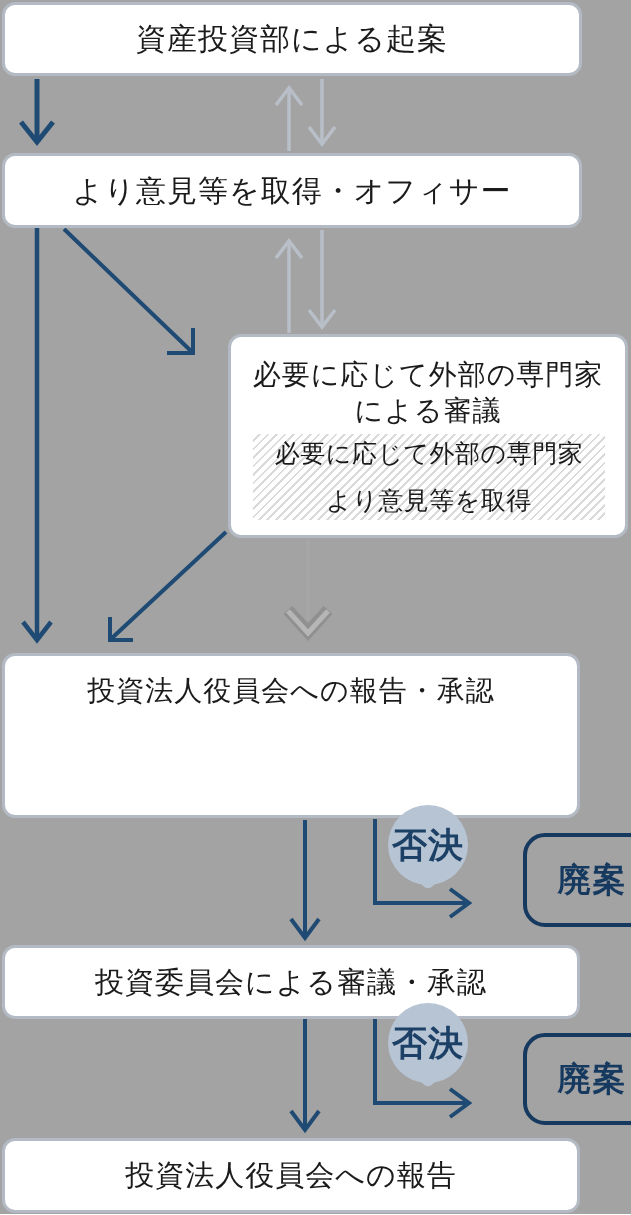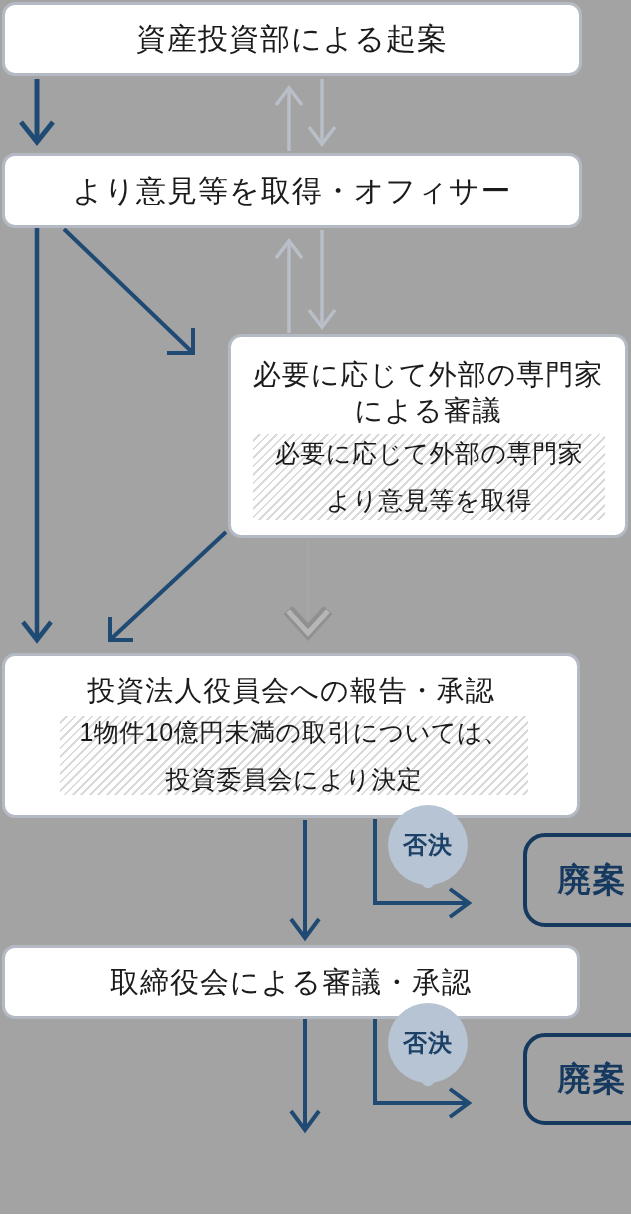--- a/index.html
+++ b/index.html
@@ -65,21 +65,21 @@
   }
   .fs30 { font-size: 30px; }
   .fs29 { font-size: 29px; }
   .fs28 { font-size: 28px; }
   .reject-bubble {
     position: absolute;
     width: 80px; height: 80px;
     border-radius: 50%;
     background: #b7c4d4;
     color: #1c4066;
-    font-size: 24px;
+    font-size: 35px;
     font-weight: bold;
     display: flex;
     align-items: center;
     justify-content: center;
     letter-spacing: 1px;
     z-index: 5;
   }
   .reject-tail {
     position: absolute;
     width: 28px; height: 28px;
@@ -187,28 +187,29 @@
 
   <div class="box" style="left:228px; top:334px; width:400px; height:204px;">
     <div class="box-title fs28" style="top:20px;">必要に応じて外部の専門家
 による審議</div>
     <div class="note" style="left:22px; top:97px; width:352px; height:86px;">必要に応じて外部の専門家
 より意見等を取得</div>
   </div>
 
   <div class="box" style="left:2px; top:653px; width:578px; height:165px;">
     <div class="box-title fs28" style="top:17px;">投資法人役員会への報告・承認</div>
-    <div class="note" style="left:55px; top:60px; width:468px; height:79px;">1物件10億円未満の取引については、
-投資委員会により決定</div>
   </div>
 
   <div class="box flex-center" style="left:2px; top:945px; width:578px; height:74px;">
-    <span class="label fs29">取締役会による審議・承認</span>
-  </div>
-
+    <span class="label fs29">投資委員会による審議・承認</span>
+  </div>
+
+  <div class="box flex-center" style="left:2px; top:1138px; width:578px; height:75px;">
+    <span class="label fs29">投資法人役員会への報告</span>
+  </div>
 
   <div class="reject-tail" style="left:414px; top:857px;"></div>
   <div class="reject-bubble" style="left:388px; top:805px;">
     <span>否決</span>
   </div>
 
   <div class="discard-box" style="left:483px; top:833px; width:139px; height:94px;">
     <span>廃案</span>
   </div>
 

